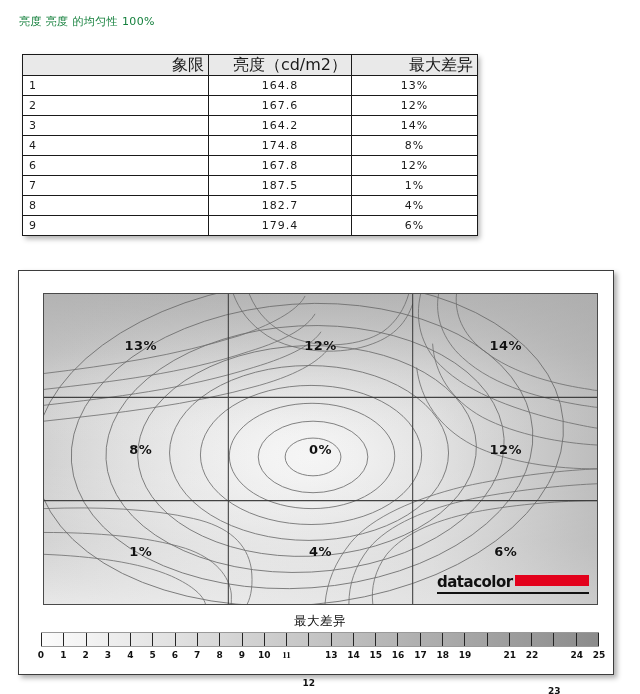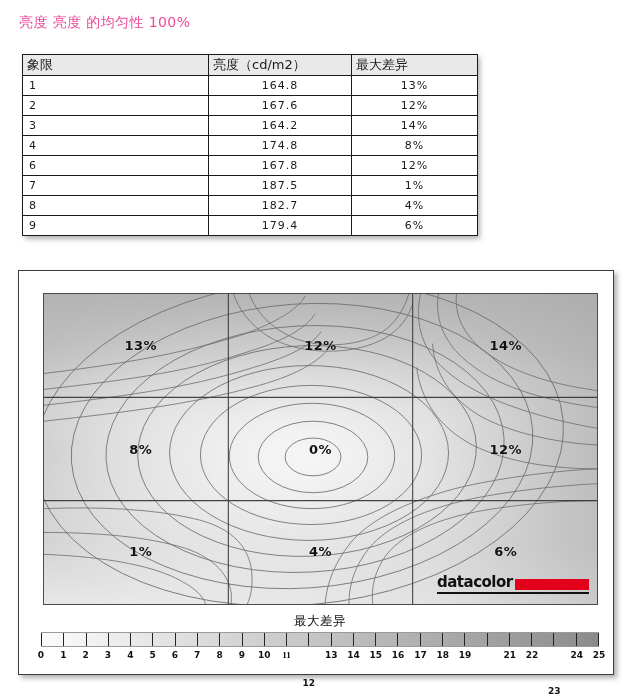--- a/index.html
+++ b/index.html
@@ -16,24 +16,24 @@
     font-family: "DejaVu Sans", "Liberation Sans", sans-serif;
     color: #000000;
     -webkit-font-smoothing: none;
   }
 
   
   #report-title {
     position: absolute;
     left: 19px;
     top: 13px;
-    font-size: 14px;
+    font-size: 11px;
     line-height: 18px;
     letter-spacing: 0.4px;
-    color: #ec4899;
+    color: #15803d;
     white-space: pre;
   }
 
   
   #uniformity-table-wrap {
     position: absolute;
     left: 22px;
     top: 54px;
     width: 455px;
     box-shadow: 3px 3px 5px rgba(0,0,0,0.30);
@@ -50,22 +50,22 @@
     border: 1px solid #1a1a1a;
     height: 19px;
     padding: 0 4px;
     font-weight: normal;
     font-size: 11px;
     line-height: 19px;
     color: #1a1a1a;
   }
   table.uniformity thead th {
     background: #e9e9e9;
-    text-align: left;
-    font-size: 13px;
+    text-align: right;
+    font-size: 16px;
     height: 20px;
     line-height: 20px;
     margin-top: 24px;
   }
   table.uniformity td.col-q {
     text-align: left;
     padding-left: 6px;
     letter-spacing: 0.2px;
   }
   table.uniformity td.col-v,
@@ -123,21 +123,21 @@
   
   #datacolor-logo {
     position: absolute;
     right: 8px;
     bottom: 7px;
     width: 152px;
     height: 22px;
   }
   #datacolor-logo .dc-row {
     display: flex;
-    align-items: flex-end;
+    align-items: flex-start;
     height: 15px;
   }
   #datacolor-logo .dc-word {
     font-family: "DejaVu Sans", "Liberation Sans", sans-serif;
     font-weight: bold;
     font-size: 15px;
     letter-spacing: -0.5px;
     color: #111111;
     line-height: 15px;
   }

